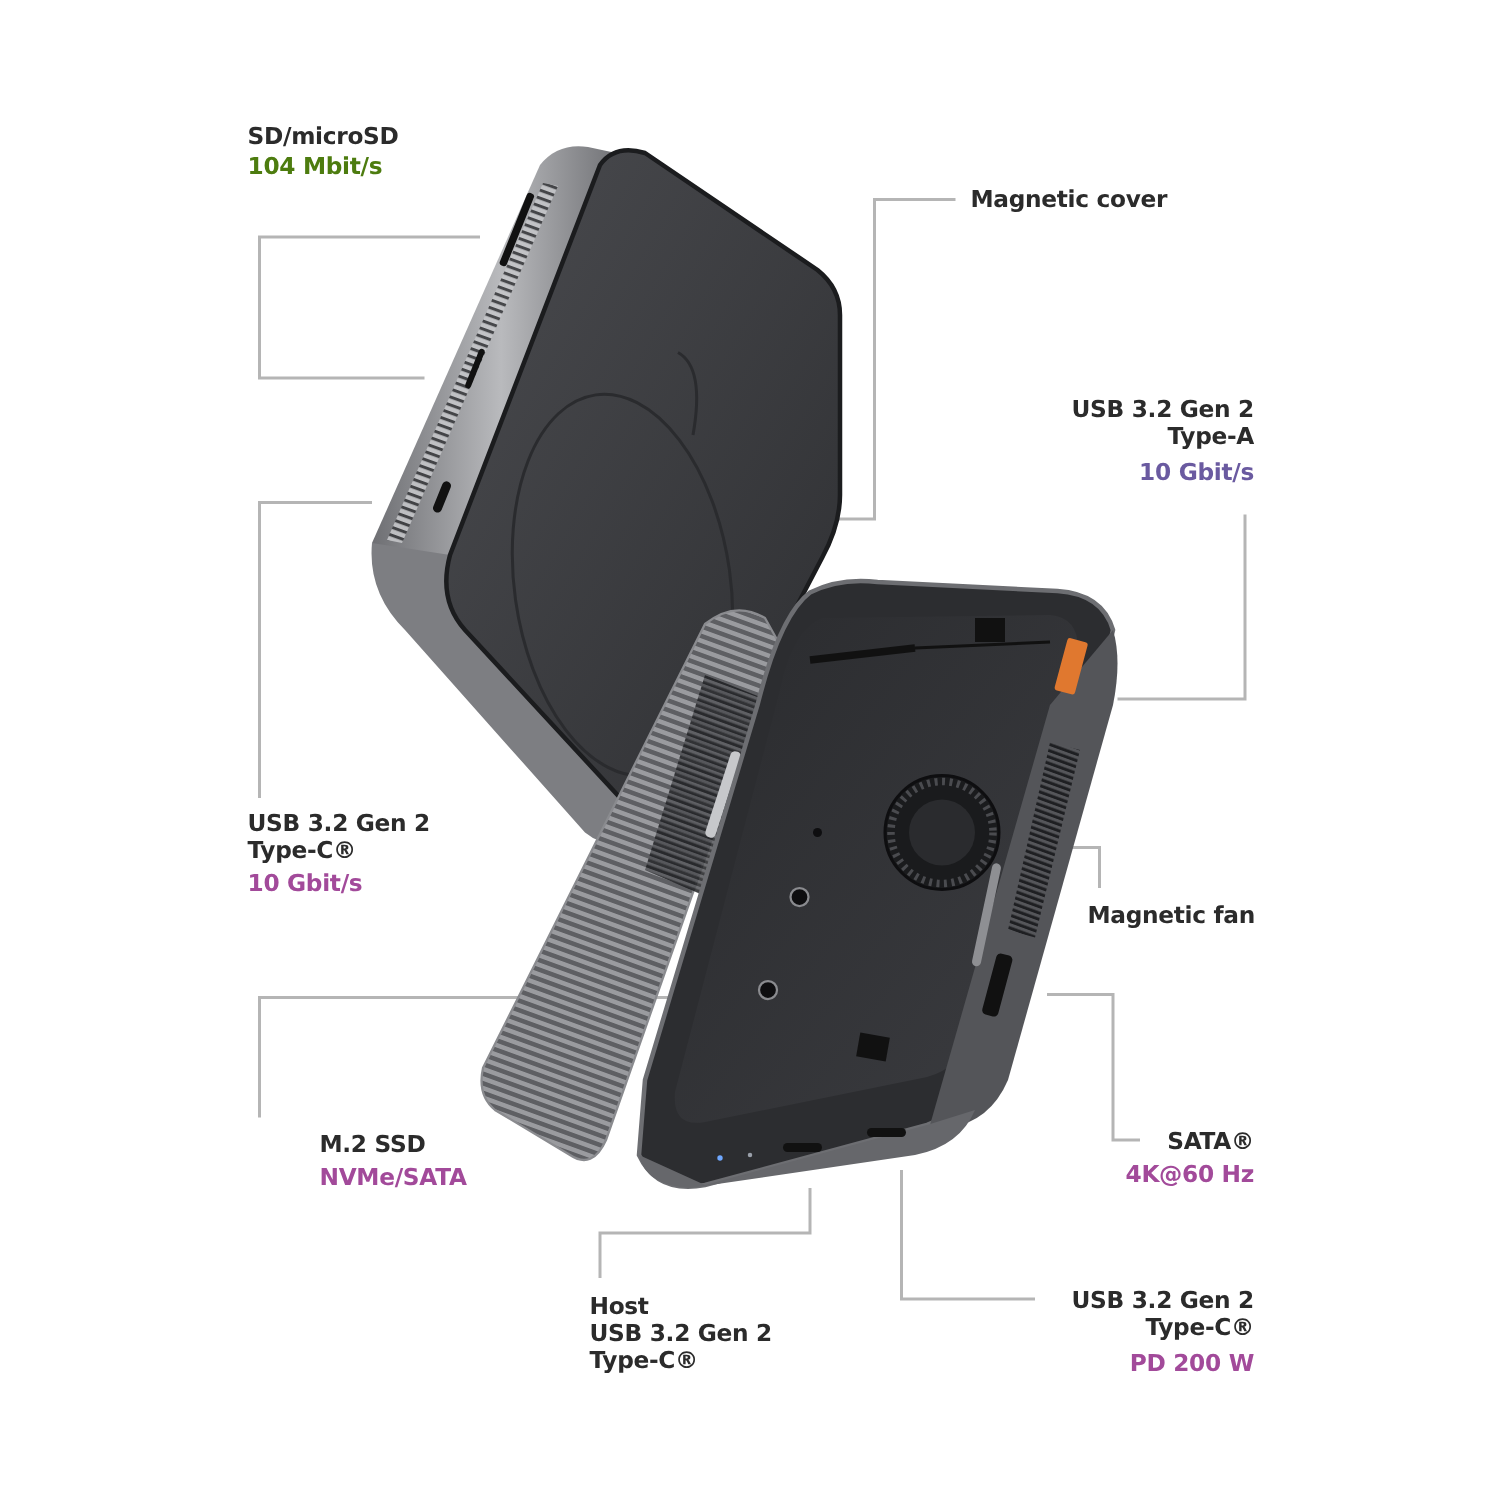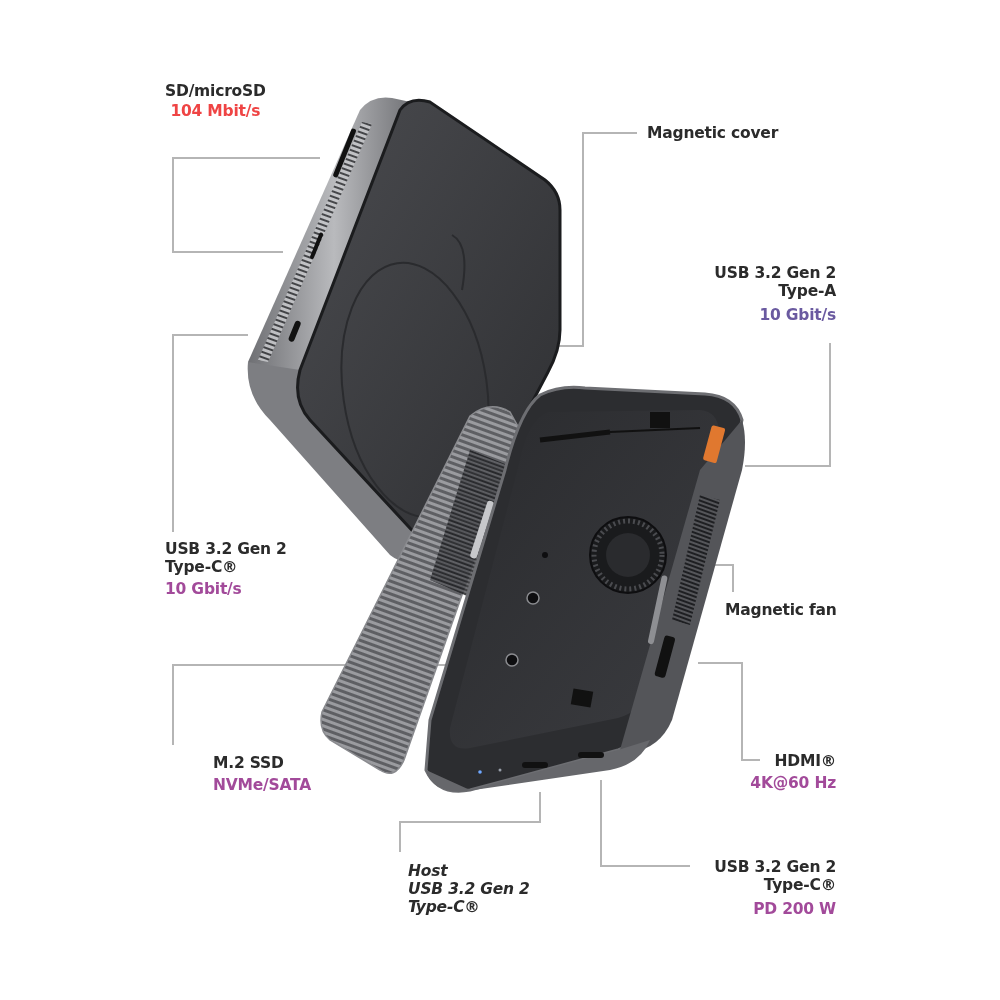--- a/index.html
+++ b/index.html
@@ -4,21 +4,21 @@
 <style>
   html, body { margin: 0; padding: 0; background: #ffffff; }
   body { width: 1000px; height: 1000px; position: relative; overflow: hidden;
          font-family: "DejaVu Sans", "Liberation Sans", sans-serif; }
   .stage { position: absolute; left: 0; top: 0; width: 1000px; height: 812px; }
   svg.art { position: absolute; left: 0; top: 0; }
   .label { position: absolute; font-weight: bold; font-size: 15.5px; line-height: 18px;
            color: #2b2b2b; letter-spacing: -0.2px; }
   .label .sub { display: block; margin-top: 2px; }
   .right { text-align: right; }
-  .c-blue { color: #ef4444; text-align: center; }
+  .c-blue { color: #4d7c0f; }
   .c-purple { color: #6a5aa0; }
   .c-magenta { color: #a24a9a; }
 </style>
 </head>
 <body>
 
 <div class="stage">
 
   <svg class="art" width="1000" height="1000" viewBox="0 0 1000 1000">
     <defs>
@@ -158,25 +158,25 @@
   <div class="label" style="left:725px; top:601px;">
     <span>Magnetic fan</span>
   </div>
 
   <div class="label" style="left:165px; top:754px;margin-left:48px;">
     <span style="display:block">M.2 SSD</span>
     <span class="sub c-magenta" style="margin-top:4px">NVMe/SATA</span>
   </div>
 
   <div class="label right" style="left:700px; width:136px; top:752px;">
-    <span style="display:block">HDMI®</span>
+    <span style="display:block">SATA®</span>
     <span class="sub c-magenta" style="margin-top:4px">4K@60 Hz</span>
   </div>
 
-  <div class="label" style="left:408px; top:862px;font-style:italic;">
+  <div class="label" style="left:393px; top:862px;">
     <span style="display:block">Host</span>
     <span style="display:block">USB 3.2 Gen 2</span>
     <span style="display:block">Type-C®</span>
   </div>
 
   <div class="label right" style="left:660px; width:176px; top:858px;">
     <span style="display:block">USB 3.2 Gen 2</span>
     <span style="display:block">Type-C®</span>
     <span class="sub c-magenta" style="margin-top:6px">PD 200 W</span>
   </div>

